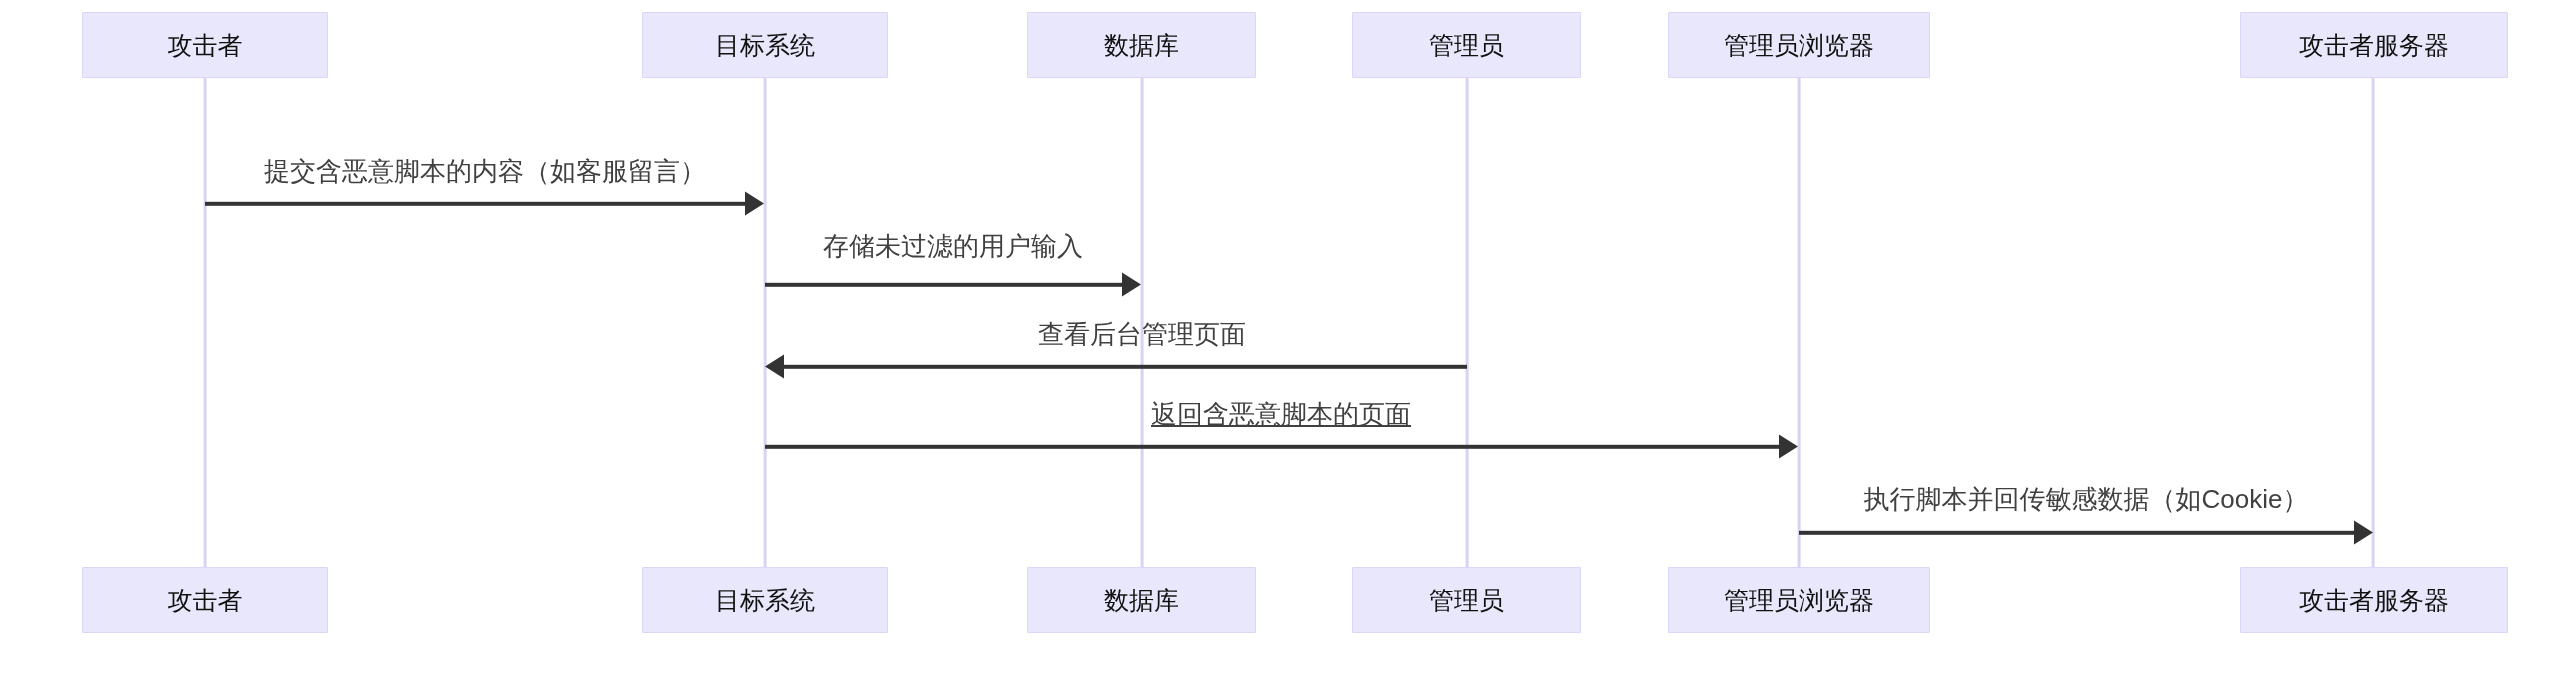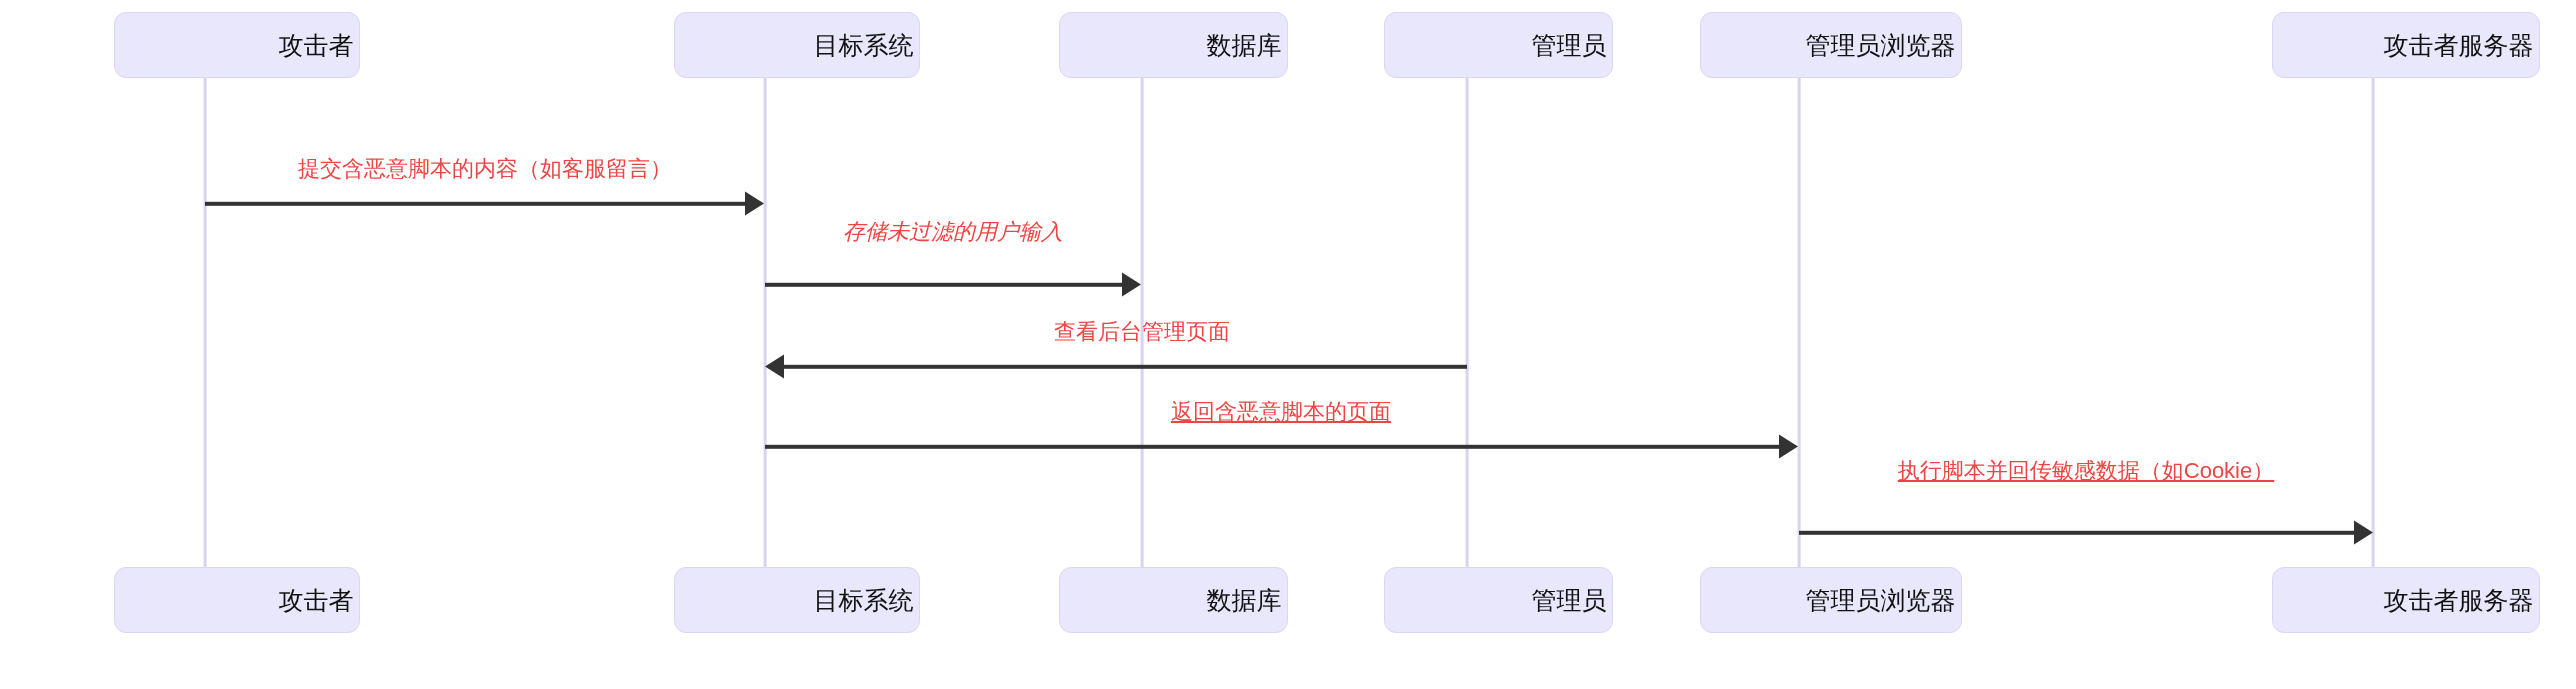--- a/index.html
+++ b/index.html
@@ -21,26 +21,25 @@
     position: absolute;
     width: 2.7px;
     background: #d9d2f2;
     transform: translateX(-1.4px);
   }
   .actor-box {
     position: absolute;
     box-sizing: border-box;
     background: #e9e7fb;
     border: 1.6px solid #ddd5f5;
-    border-radius: 12px;
+    border-radius: 1px;
     display: flex;
     align-items: center;
-    justify-content: flex-end;
+    justify-content: center;
     text-align: center;
-    margin-left: 32px;
   }
   .actor-label {
     font-size: 25px;
     color: #111111;
     line-height: 1.2;
     white-space: nowrap;
     padding: 0 5.5px;
   }
   .msg-line {
     position: absolute;
@@ -58,22 +57,22 @@
   .msg-head.right {
     border-left: 19.7px solid #333333;
     transform: translateY(-12.6px);
   }
   .msg-head.left {
     border-right: 19.7px solid #333333;
     transform: translateY(-12.6px);
   }
   .msg-label {
     position: absolute;
-    font-size: 22px;
-    color: #ef4444;
+    font-size: 26px;
+    color: #404040;
     white-space: nowrap;
     transform: translateX(-50%);
     line-height: 1.1;
   }
 </style>
 </head>
 <body>
 
 <div id="diagram-root">
   <div id="lifelines-layer">
@@ -86,36 +85,36 @@
     </div>
   <div id="messages-layer">
       <div>
         <div class="msg-line" style="top: 204px; left: 205px; width: 541px;"></div>
         <div class="msg-head right" style="top: 204px; left: 745px;"></div>
         <div class="msg-label" style="left: 485px; top: 157px;">提交含恶意脚本的内容（如客服留言）</div>
       </div>
       <div>
         <div class="msg-line" style="top: 285px; left: 765px; width: 358px;"></div>
         <div class="msg-head right" style="top: 285px; left: 1122px;"></div>
-        <div class="msg-label" style="left: 953px; top: 220px; font-style: italic;">存储未过滤的用户输入</div>
+        <div class="msg-label" style="left: 953px; top: 232px;">存储未过滤的用户输入</div>
       </div>
       <div>
         <div class="msg-line" style="top: 367px; left: 783px; width: 684px;"></div>
         <div class="msg-head left" style="top: 367px; left: 765px;"></div>
         <div class="msg-label" style="left: 1116px; top: 320px; margin-left: 26px;">查看后台管理页面</div>
       </div>
       <div>
         <div class="msg-line" style="top: 447px; left: 765px; width: 1015px;"></div>
         <div class="msg-head right" style="top: 447px; left: 1779px;"></div>
         <div class="msg-label" style="left: 1281px; top: 400px; text-decoration: underline;">返回含恶意脚本的页面</div>
       </div>
       <div>
         <div class="msg-line" style="top: 533px; left: 1799px; width: 556px;"></div>
         <div class="msg-head right" style="top: 533px; left: 2354px;"></div>
-        <div class="msg-label" style="left: 2086px; top: 459px; text-decoration: underline;">执行脚本并回传敏感数据（如Cookie）</div>
+        <div class="msg-label" style="left: 2086px; top: 485px;">执行脚本并回传敏感数据（如Cookie）</div>
       </div>
     </div>
   <div id="actors-layer">
       <div class="actor-box" style="left: 82px; top: 12px; width: 246px; height: 66px;">
         <span class="actor-label">攻击者</span>
       </div>
       <div class="actor-box" style="left: 82px; top: 567px; width: 246px; height: 66px;">
         <span class="actor-label">攻击者</span>
       </div>
       <div class="actor-box" style="left: 642px; top: 12px; width: 246px; height: 66px;">

